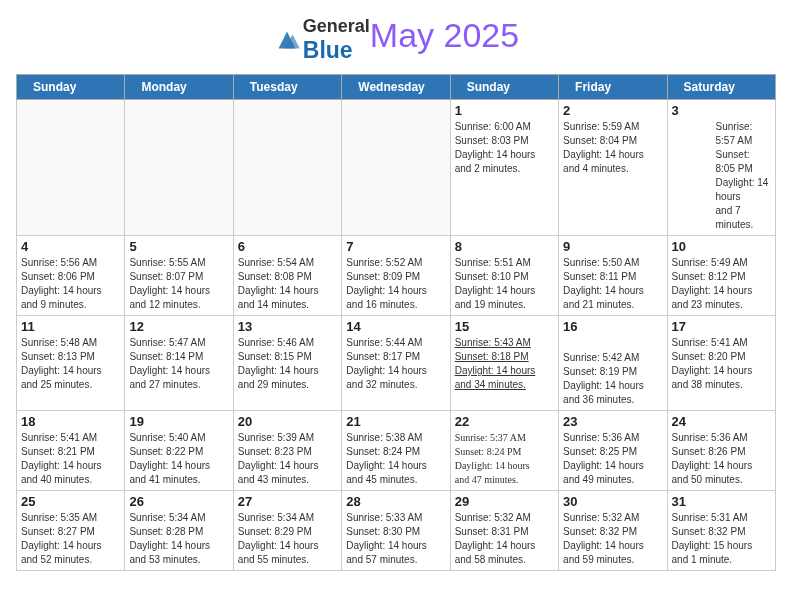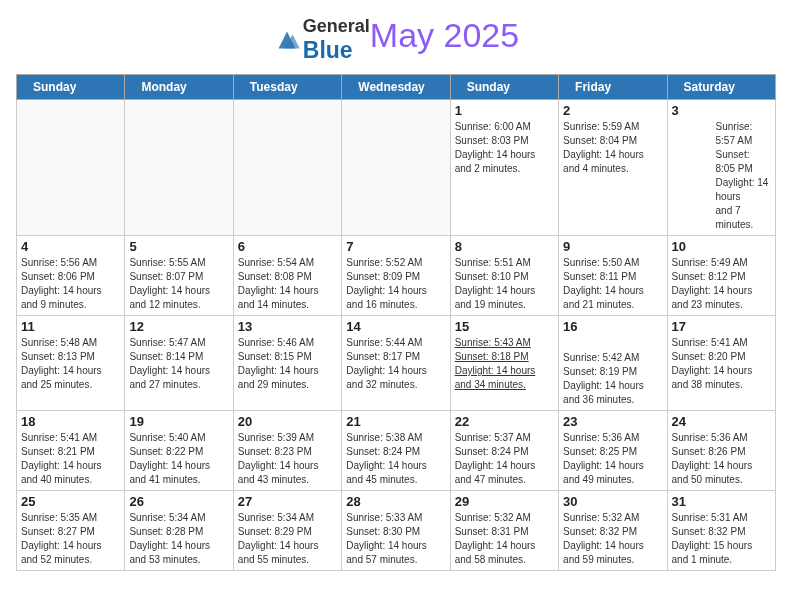--- a/index.html
+++ b/index.html
@@ -271,21 +271,21 @@
         </td>
         <td>
           <span class="day-number">21</span>
           <div class="day-info" style="white-space: pre-line;">Sunrise: 5:38 AM
 Sunset: 8:24 PM
 Daylight: 14 hours
 and 45 minutes.</div>
         </td>
         <td>
           <span class="day-number">22</span>
-          <div class="day-info" style="white-space: pre-line;">Sunrise: 5:37 AM
+          <div class="day-info" style="white-space: pre-line; font-family: Liberation Serif, serif;">Sunrise: 5:37 AM
 Sunset: 8:24 PM
 Daylight: 14 hours
 and 47 minutes.</div>
         </td>
         <td>
           <span class="day-number">23</span>
           <div class="day-info" style="white-space: pre-line;">Sunrise: 5:36 AM
 Sunset: 8:25 PM
 Daylight: 14 hours
 and 49 minutes.</div>

